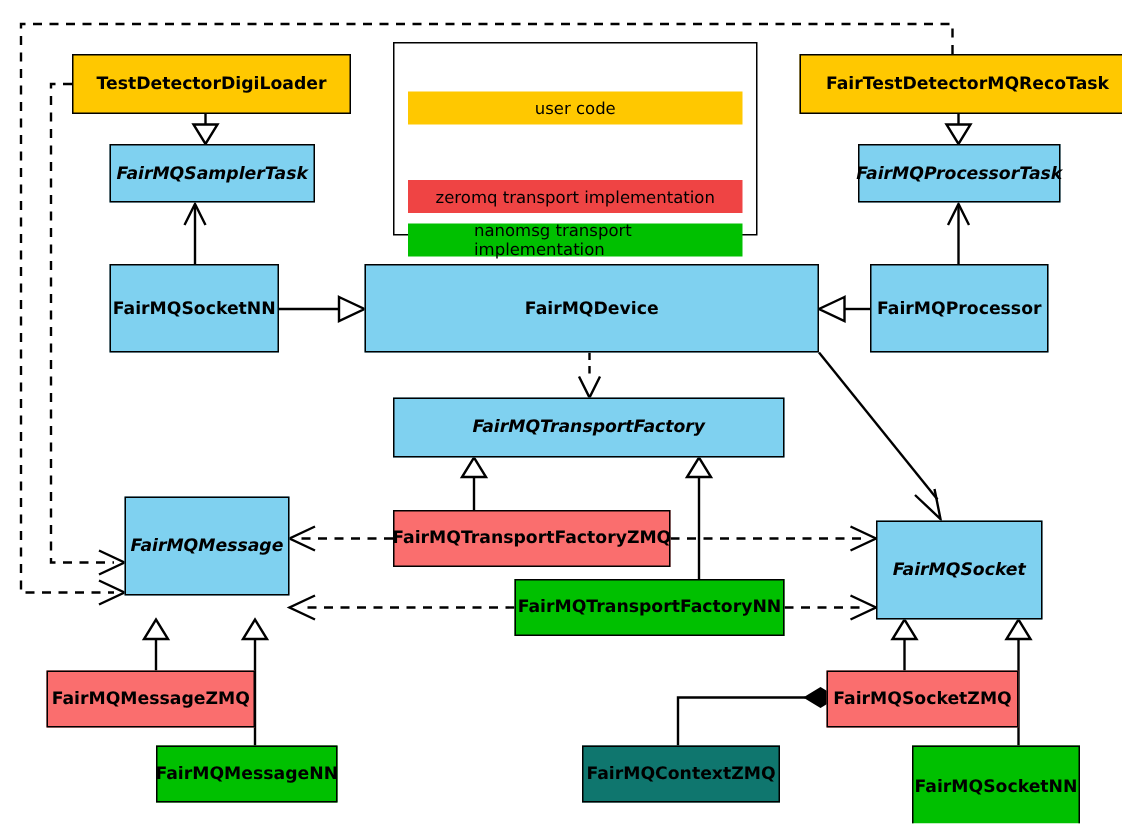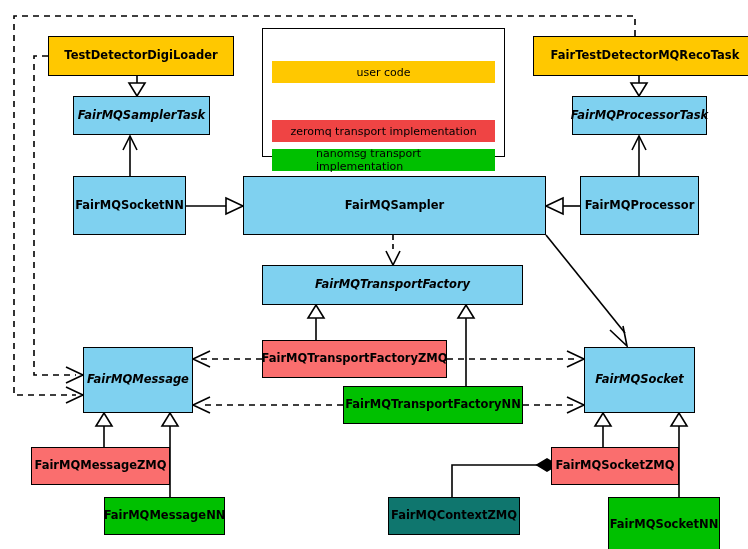--- a/index.html
+++ b/index.html
@@ -114,40 +114,40 @@
 
   <div class="node italic" style="left:572px;top:96px;width:135px;height:39px;background:#7FD1F0;">
     <span>FairMQProcessorTask</span>
     </div>
 
   <div class="node" style="left:73px;top:176px;width:113px;height:59px;background:#7FD1F0;">
     <span>FairMQSocketNN</span>
     </div>
 
   <div class="node" style="left:243px;top:176px;width:303px;height:59px;background:#7FD1F0;">
-    <span>FairMQSampler</span>
+    <span>FairMQDevice</span>
     </div>
 
   <div class="node" style="left:580px;top:176px;width:119px;height:59px;background:#7FD1F0;">
     <span>FairMQProcessor</span>
     </div>
 
   <div class="node italic" style="left:262px;top:265px;width:261px;height:40px;background:#7FD1F0;">
     <span>FairMQTransportFactory</span>
     </div>
 
   <div class="node" style="left:262px;top:340px;width:185px;height:38px;background:#FA6E6E;">
     <span>FairMQTransportFactoryZMQ</span>
     </div>
 
   <div class="node" style="left:343px;top:386px;width:180px;height:38px;background:#00C000;">
     <span>FairMQTransportFactoryNN</span>
     </div>
 
-  <div class="node italic" style="left:83px;top:347px;width:110px;height:66px;background:#7FD1F0;">
+  <div class="node italic" style="left:83px;top:331px;width:110px;height:66px;background:#7FD1F0;">
     <span>FairMQMessage</span>
     </div>
 
   <div class="node italic" style="left:584px;top:347px;width:111px;height:66px;background:#7FD1F0;">
     <span>FairMQSocket</span>
     </div>
 
   <div class="node" style="left:104px;top:497px;width:121px;height:38px;background:#00C000;">
     <span>FairMQMessageNN</span>
     </div>

